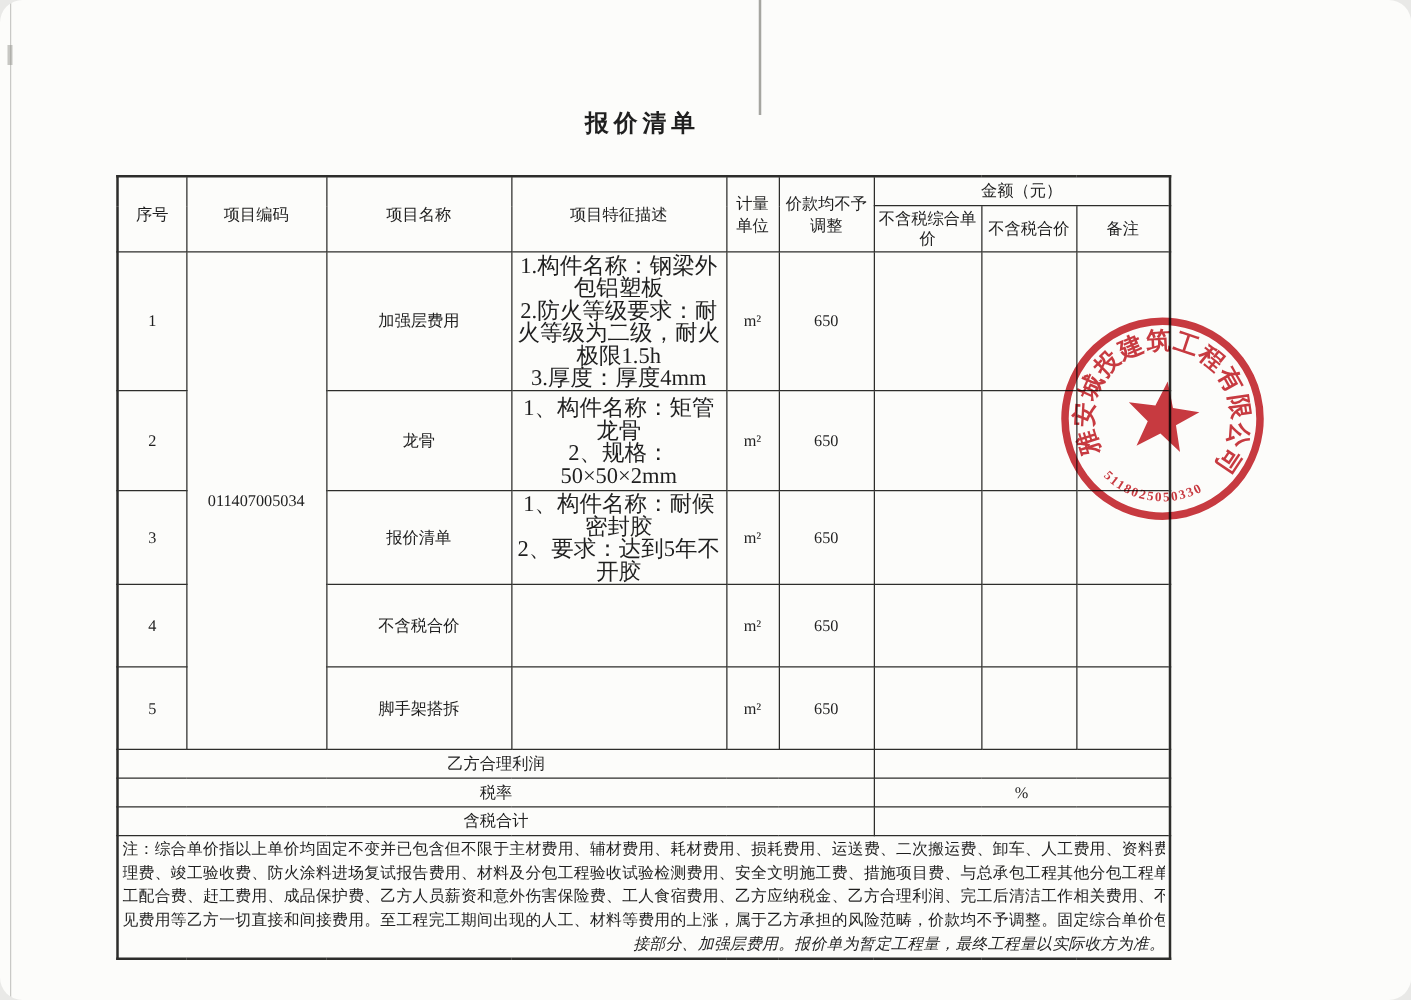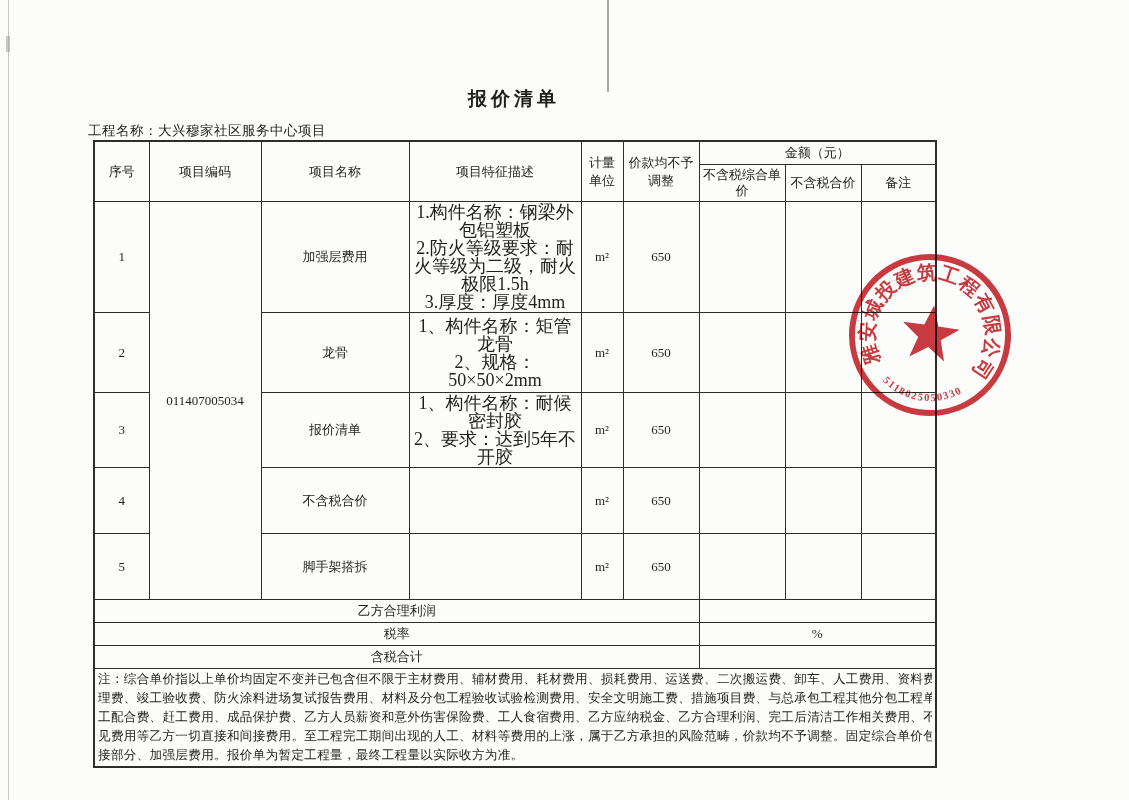--- a/index.html
+++ b/index.html
@@ -1,18 +1,18 @@
 <!DOCTYPE html>
 <html><head>
 <meta charset="utf-8">
 <style>
   html,body{margin:0;padding:0;background:#e9e9e7;}
   .page{
     position:relative; width:1129px; height:800px; background:#fcfcfa;
-    font-family:"Liberation Serif", serif; color:#1f1f1f; overflow:hidden;
+    font-family:"Liberation Serif", serif; color:#1f1f1f; overflow:hidden;border-radius:18px;
   }
   
   .edge-left{position:absolute;left:8px;top:0;width:1px;height:800px;background:#c9c9c6;}
   .edge-speck{position:absolute;left:6px;top:36px;width:4px;height:16px;background:#9a9a96;opacity:.55;}
   .edge-top{position:absolute;left:607px;top:0;width:2px;height:92px;background:#8e8e8a;opacity:.8;}
 
   .doc-title{
     position:absolute; left:93px; top:86px; width:842px;
     text-align:center; font-size:19px; font-weight:bold; letter-spacing:4px;
   }
@@ -33,40 +33,39 @@
   tr.r1{height:108px;} tr.r2{height:80px;} tr.r3{height:70px;}
   tr.r4{height:66px;} tr.r5{height:66px;}
   tr.sumr td{height:20px;}
   td.desc{
     text-align:left; font-size:18px; line-height:18px; padding:4px 6px; vertical-align:middle;
   }
   td.note{
     text-align:left; font-size:12.6px; line-height:19px; padding:4px 7px 6px 7px; vertical-align:top;
   }
   .note-line{white-space:nowrap; overflow:hidden; letter-spacing:.3px;}
-  .note-line.center{text-align:left;}
+  .note-line.center{text-align:right;font-style:italic;}
 
   .stamp{
     position:absolute; left:844px; top:249px; width:172px; height:172px;
     mix-blend-mode:multiply; opacity:.9; pointer-events:none;
   }
   .stamp text{font-family:"Liberation Serif", serif; font-weight:bold;}
 </style>
 </head>
 <body>
 
 <div class="page">
 
   <div class="edge-left"></div>
   <div class="edge-speck"></div>
   <div class="edge-top"></div>
 
   <div class="doc-title">报价清单</div>
 
-  <div class="project-line"><span>工程名称：</span><span>大兴穆家社区服务中心项目</span></div>
 
   <table class="quote">
     <colgroup>
       <col style="width:55px">
         <col style="width:112px">
         <col style="width:148px">
       <col style="width:172px">
         <col style="width:42px">
         <col style="width:76px">
       <col style="width:86px">

